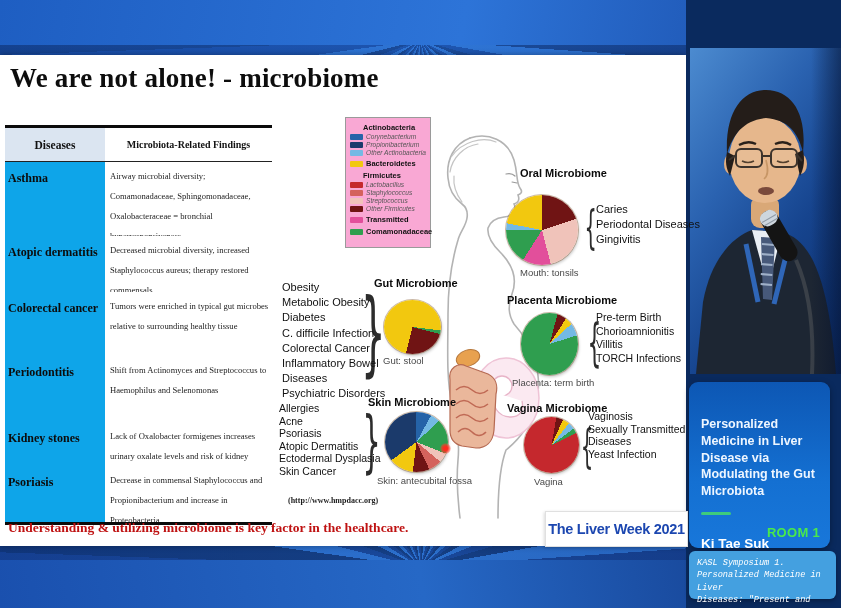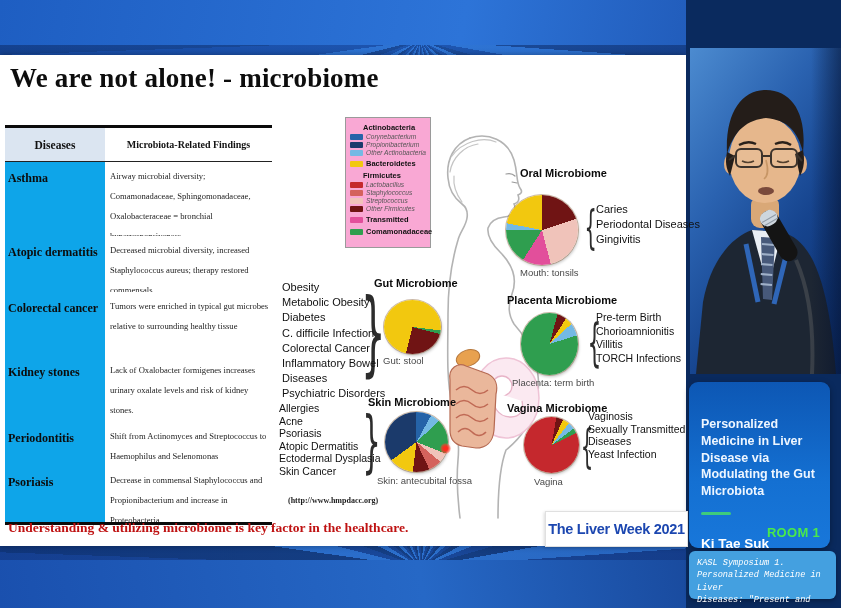--- a/index.html
+++ b/index.html
@@ -138,26 +138,26 @@
           </div>
           <div class="t-row">
             <div class="t-cell-d">Atopic dermatitis</div>
             <div class="t-cell-f">Decreased microbial diversity, increased Staphylococcus aureus; therapy restored commensals.</div>
           </div>
           <div class="t-row">
             <div class="t-cell-d">Colorectal cancer</div>
             <div class="t-cell-f">Tumors were enriched in typical gut microbes relative to surrounding healthy tissue</div>
           </div>
           <div class="t-row">
+            <div class="t-cell-d">Periodontitis</div>
+            <div class="t-cell-f">Shift from Actinomyces and Streptococcus to Haemophilus and Selenomonas</div>
+          </div>
+          <div class="t-row">
             <div class="t-cell-d">Kidney stones</div>
             <div class="t-cell-f">Lack of Oxalobacter formigenes increases urinary oxalate levels and risk of kidney stones.</div>
-          </div>
-          <div class="t-row">
-            <div class="t-cell-d">Periodontitis</div>
-            <div class="t-cell-f">Shift from Actinomyces and Streptococcus to Haemophilus and Selenomonas</div>
           </div>
           <div class="t-row">
             <div class="t-cell-d">Psoriasis</div>
             <div class="t-cell-f">Decrease in commensal Staphylococcus and Propionibacterium and increase in Proteobacteria.</div>
           </div>
         </div>
     </div>
 
     <div id="legend-box">
         <div class="lg-row lg-header">

